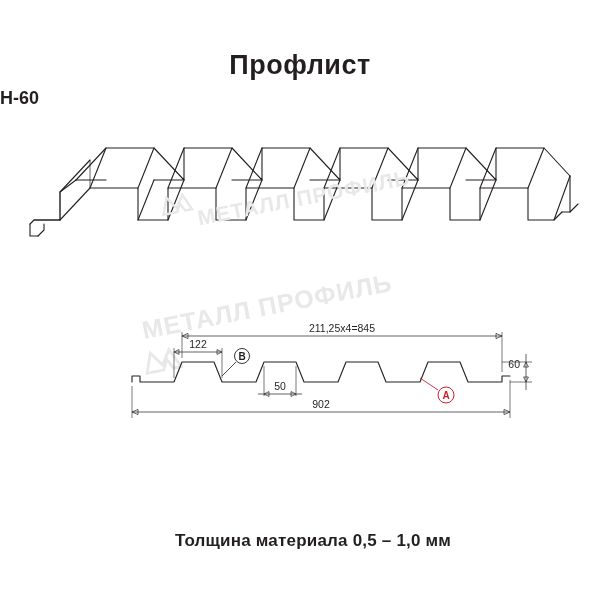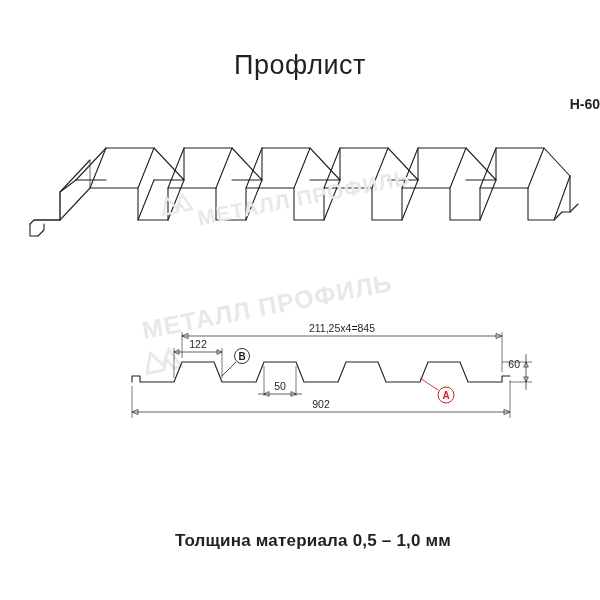--- a/index.html
+++ b/index.html
@@ -19,32 +19,31 @@
     position: absolute;
     inset: 0;
   }
   .title {
     position: absolute;
     top: 50px;
     left: 0;
     width: 600px;
     text-align: center;
     font-size: 27px;
-    font-weight: normal;
+    font-weight: bold;
     letter-spacing: 0.5px;
   }
   .subtitle {
     position: absolute;
     top: 88px;
     left: 0;
     width: 600px;
-    text-align: right;
-    font-size: 14px;
-    font-weight: bold;
-    margin-top: 8px;
+    text-align: left;
+    font-size: 18px;
+    font-weight: bold;
   }
   .footnote {
     position: absolute;
     top: 531px;
     left: 0;
     width: 600px;
     text-align: center;
     font-size: 17px;
     font-weight: bold;
     letter-spacing: 0.2px;

